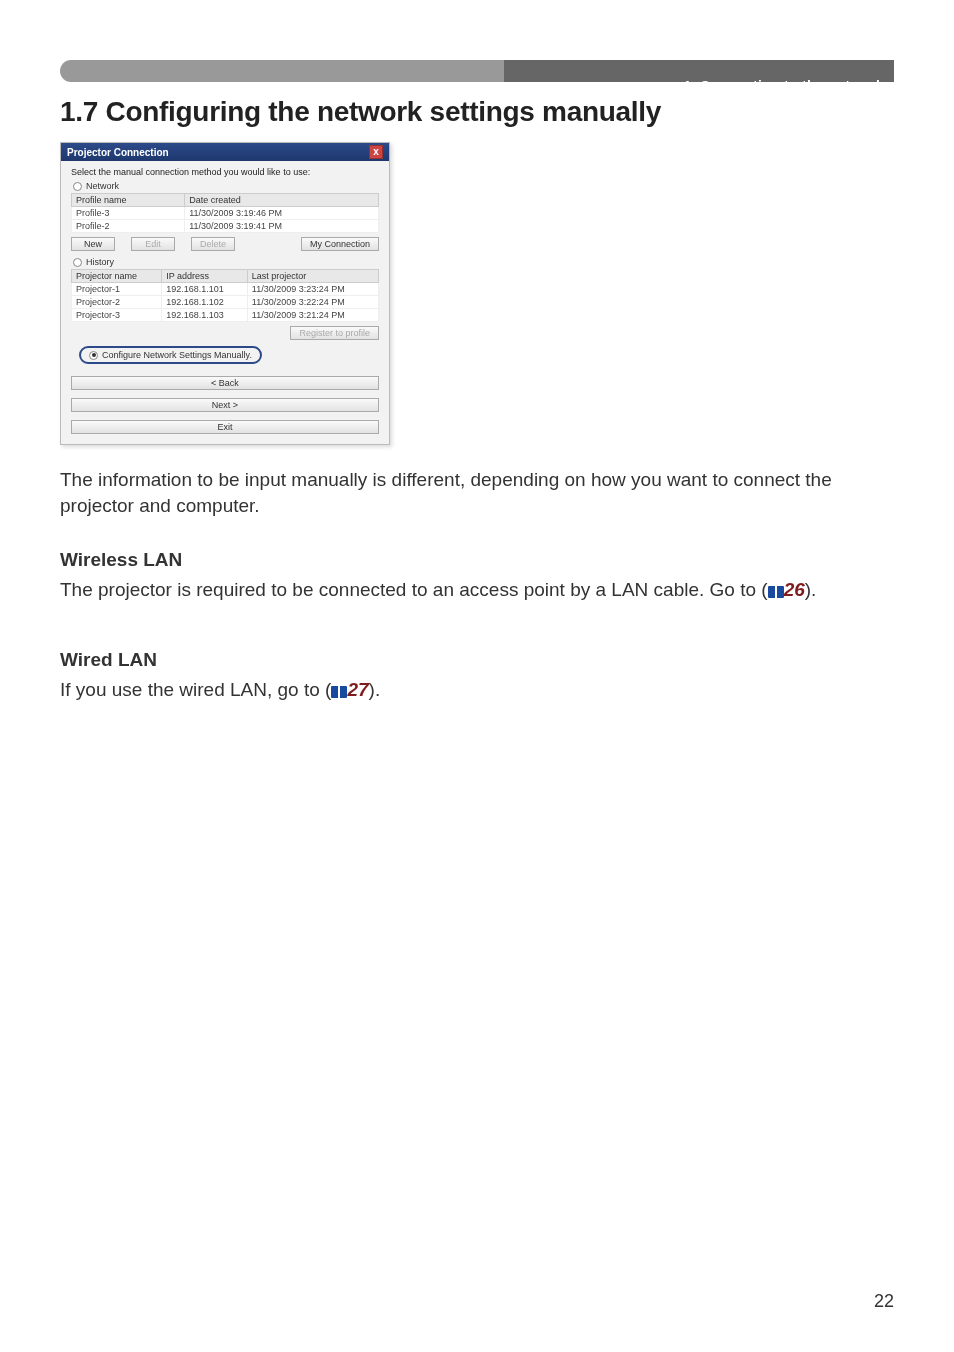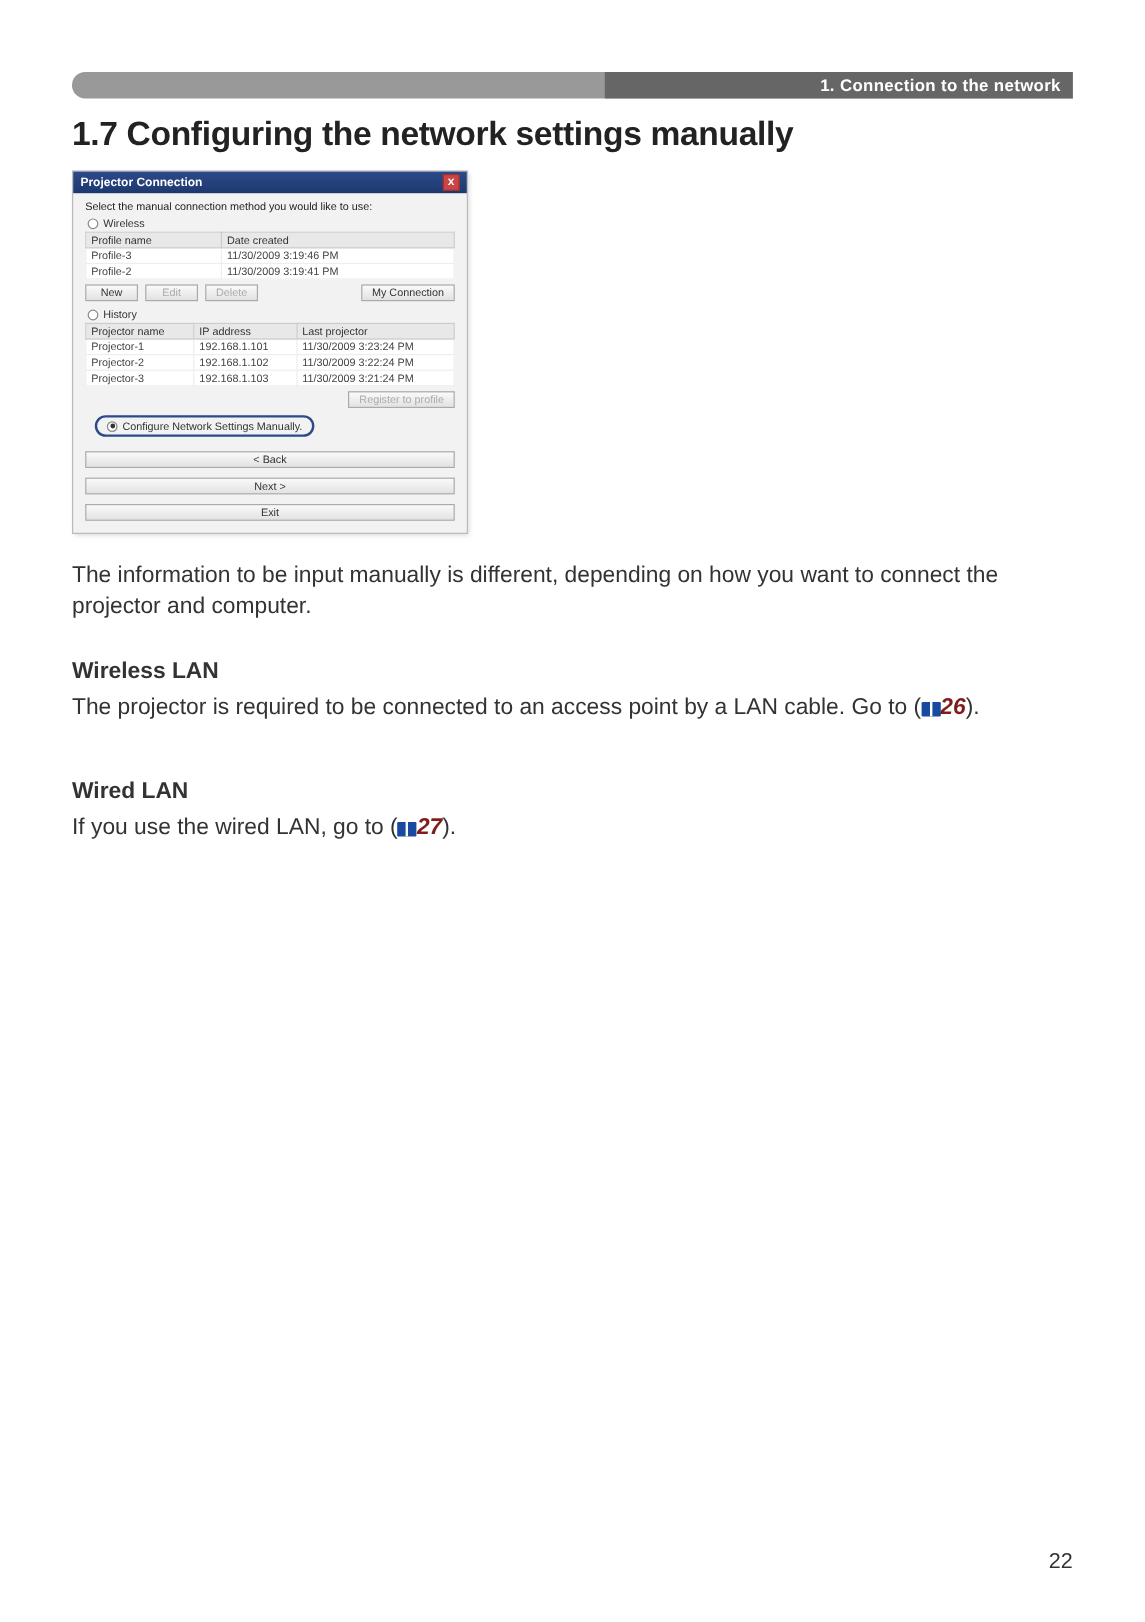--- a/index.html
+++ b/index.html
@@ -1,41 +1,41 @@
 <!DOCTYPE html>
 <html><head>
 <meta charset="utf-8">
 <style>
   * { box-sizing: border-box; margin: 0; padding: 0; }
   html, body { width: 954px; height: 1352px; background: #fff; font-family: Arial, Helvetica, sans-serif; color: #333; }
   .page { position: relative; width: 954px; height: 1352px; padding: 60px 60px 40px 60px; }
   .header-bar { position: relative; height: 22px; margin-bottom: 14px; }
   .header-bar .bar-bg { position: absolute; left: 0; right: 0; top: 0; height: 22px; background: #999; border-radius: 11px 0 0 11px; }
   .header-bar .bar-dark { position: absolute; right: 0; top: 0; height: 22px; width: 390px; background: #666; }
-  .header-bar .label { position: absolute; right: 10px; top: 0; line-height: 22px; color: #fff; font-size: 14px; font-weight: bold; letter-spacing: 0.3px; }
+  .header-bar .label { position: absolute; right: 10px; top: 15px; line-height: 22px; color: #fff; font-size: 14px; font-weight: bold; letter-spacing: 0.3px; }
   .section-title { font-size: 28px; font-weight: 900; color: #222; margin: 10px 0 14px 0; font-family: Arial, Helvetica, sans-serif; letter-spacing: -0.3px; }
   .columns { display: flex; gap: 18px; }
   .left-col { flex: 1; min-width: 0; }
   .right-col { flex: 0 0 330px; }
   .body-text { font-size: 19px; line-height: 26px; color: #333; margin-bottom: 18px; }
   .body-text .bold { font-weight: bold; }
   .page-num { position: absolute; bottom: 40px; right: 60px; font-size: 18px; color: #333; }
   
   .dialog { width: 330px; border: 1px solid #bbb; background: #f2f2f2; font-size: 10px; color: #333; box-shadow: 2px 2px 4px rgba(0,0,0,0.15); }
   .dialog .titlebar { background: linear-gradient(#2c4a8a,#1e386e); color: #fff; padding: 2px 6px; font-size: 10px; font-weight: bold; display: flex; justify-content: space-between; align-items: center; }
   .dialog .titlebar .close { width: 14px; height: 14px; background: #c44; color: #fff; display: flex; align-items: center; justify-content: center; font-size: 10px; line-height: 1; border: 1px solid #933; }
   .dialog .body { padding: 6px 10px 10px 10px; }
   .dialog .instruction { font-size: 9px; margin-bottom: 4px; color: #222; }
   .dialog .group-row { display: flex; align-items: center; gap: 4px; margin: 2px 0 2px 2px; font-size: 9px; }
   .dialog .radio { width: 9px; height: 9px; border: 1px solid #888; border-radius: 50%; background: #fff; display: inline-block; flex-shrink: 0; position: relative; }
   .dialog .radio.selected::after { content: ""; position: absolute; left: 1.5px; top: 1.5px; width: 4px; height: 4px; background: #333; border-radius: 50%; }
   .dialog table { width: 100%; border-collapse: collapse; background: #fff; font-size: 9px; margin: 2px 0 4px 0; }
   .dialog table th { text-align: left; background: #e8e8e8; border: 1px solid #ccc; padding: 1px 4px; font-weight: normal; color: #333; }
   .dialog table td { border: 1px solid #eee; padding: 1px 4px; color: #444; }
-  .dialog .btn-row { display: flex; gap: 6px; margin: 4px 0 6px 0; }
+  .dialog .btn-row { display: flex; gap: 16px; margin: 4px 0 6px 0; }
   .dialog .btn-row .spacer { flex: 1; }
   .dialog .btn { border: 1px solid #aaa; background: linear-gradient(#fafafa,#e2e2e2); font-size: 9px; padding: 1px 8px; color: #333; min-width: 44px; text-align: center; }
   .dialog .btn.disabled { color: #aaa; }
   .dialog .reg-row { display: flex; justify-content: flex-end; margin-top: 2px; }
   .dialog .manual-row { display: flex; align-items: center; gap: 4px; margin: 6px 0 12px 8px; font-size: 9px; border: 2px solid #2c4a8a; border-radius: 12px; padding: 2px 8px; width: fit-content; }
   .dialog .nav-row { display: flex; justify-content: space-between; gap: 8px; margin-top: 4px; flex-direction: column; }
   .book-icon { display: inline-block; width: 16px; height: 12px; background: #1a4aa0; position: relative; vertical-align: -2px; border-radius: 1px; }
   .book-icon::before { content: ""; position: absolute; left: 7px; top: 0; width: 2px; height: 12px; background: #fff; }
   .link-num { font-style: italic; font-weight: bold; color: #7f1d1d; }
 </style>
@@ -57,21 +57,21 @@
       <div class="dialog">
         <div class="titlebar">
           <span>Projector Connection</span>
           <span class="close">x</span>
         </div>
         <div class="body">
           <div class="instruction">Select the manual connection method you would like to use:</div>
 
           <div class="group-row">
             <span class="radio"></span>
-            <span>Wireless</span>
+            <span>Network</span>
           </div>
           <table>
             <tbody>
                 <tr>
               <th>Profile name</th>
               <th>Date created</th>
             </tr>
             <tr>
               <td>Profile-3</td>
               <td>11/30/2009 3:19:46 PM</td>

